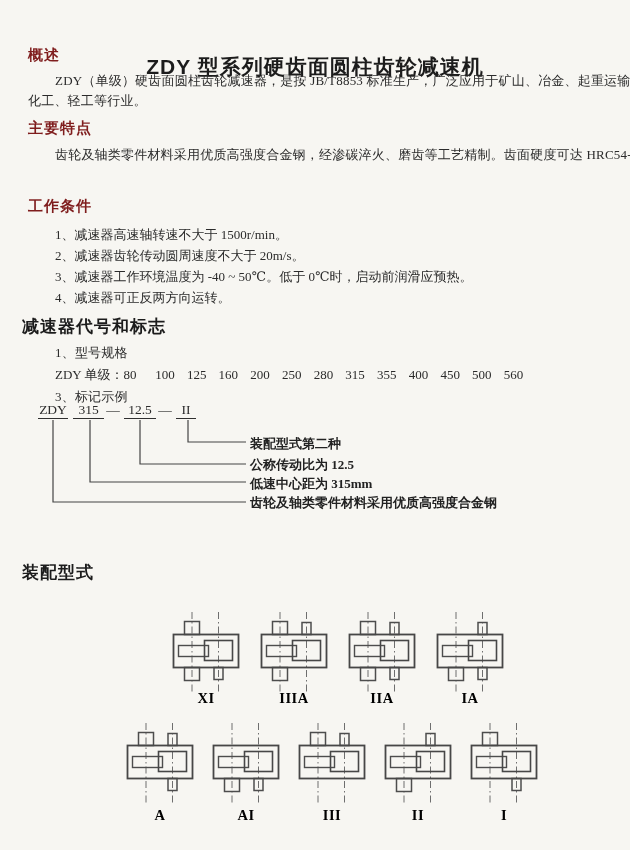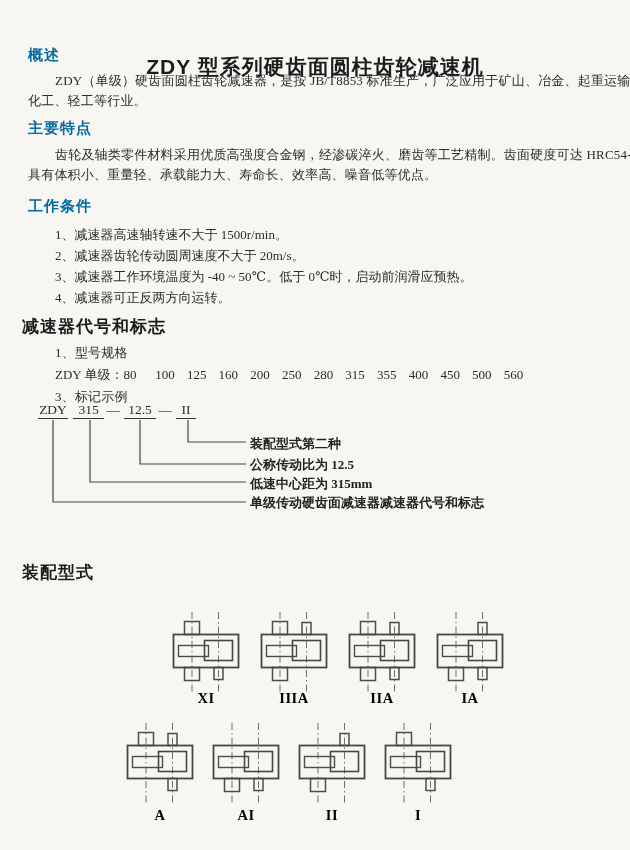--- a/index.html
+++ b/index.html
@@ -9,21 +9,21 @@
     font-family:"Liberation Serif","DejaVu Serif",serif;color:#2b2b2b;
   }
   .abs{position:absolute;white-space:nowrap;}
   .title{
     top:13px;left:0;width:630px;text-align:center;
     font-family:"Liberation Sans","DejaVu Sans",sans-serif;
     font-weight:bold;font-size:21px;letter-spacing:1px;color:#1c1c1c;margin-top:40px;
   }
   .h-small{
     font-family:"Liberation Sans","DejaVu Sans",sans-serif;
-    font-weight:bold;font-size:15px;color:#0369a1;left:28px;letter-spacing:1px;
+    font-weight:bold;font-size:15px;color:#7f1d1d;left:28px;letter-spacing:1px;
   }
   .h-large{
     font-family:"Liberation Sans","DejaVu Sans",sans-serif;
     font-weight:bold;font-size:17px;color:#1c1c1c;left:22px;letter-spacing:1px;
   }
   .body-line{font-size:13px;letter-spacing:0.2px;}
   .cond-list{left:55px;top:224px;font-size:13px;}
   .cond-list div{line-height:21px;}
   .sizes{left:55px;top:366px;font-size:13px;}
   .sizes .lbl{display:inline-block;}
@@ -69,21 +69,20 @@
 <div class="page">
 
   <div class="abs title">ZDY 型系列硬齿面圆柱齿轮减速机</div>
 
   <div class="abs h-small" style="top:46px;">概述</div>
   <div class="abs body-line" style="left:55px;top:72px;">ZDY（单级）硬齿面圆柱齿轮减速器，是按 JB/T8853 标准生产，广泛应用于矿山、冶金、起重运输、纺织</div>
   <div class="abs body-line" style="left:28px;top:92px;">化工、轻工等行业。</div>
 
   <div class="abs h-small" style="top:119px;">主要特点</div>
   <div class="abs body-line" style="left:55px;top:146px;">齿轮及轴类零件材料采用优质高强度合金钢，经渗碳淬火、磨齿等工艺精制。齿面硬度可达 HRC54-62，</div>
-  <div class="abs body-line" style="left:28px;top:166px;">具有体积小、重量轻、承载能力大、寿命长、效率高、噪音低等优点。</div>
 
   <div class="abs h-small" style="top:197px;">工作条件</div>
   <div class="abs cond-list">
       <div>1、减速器高速轴转速不大于 1500r/min。</div>
       <div>2、减速器齿轮传动圆周速度不大于 20m/s。</div>
       <div>3、减速器工作环境温度为 -40 ~ 50℃。低于 0℃时，启动前润滑应预热。</div>
       <div>4、减速器可正反两方向运转。</div>
     </div>
 
   <div class="abs h-large" style="top:315px;">减速器代号和标志</div>
@@ -103,21 +102,21 @@
   <div class="abs callouts">
     <svg width="630" height="125" viewBox="0 0 630 125">
       <path d="M188 20 V42 H246"></path>
       <path d="M140 20 V64 H246"></path>
       <path d="M90 20 V82 H246"></path>
       <path d="M53 20 V102 H246"></path>
     </svg>
     <div class="co-label co-0">装配型式第二种</div>
     <div class="co-label co-1">公称传动比为 12.5</div>
     <div class="co-label co-2">低速中心距为 315mm</div>
-    <div class="co-label co-3">单级传动硬齿面减速器减速器代号和标志</div>
+    <div class="co-label co-3">齿轮及轴类零件材料采用优质高强度合金钢</div>
   </div>
 
   <div class="abs h-large" style="top:561px;">装配型式</div>
   <div class="dia-row row1">
       <div class="dia">
         <svg width="96" height="92" viewBox="0 0 96 92">
           <line class="cl" x1="33" y1="6" x2="33" y2="86"></line>
           <line class="cl" x1="59.5" y1="6" x2="59.5" y2="86"></line>
           <rect class="st" x="25.5" y="15.5" width="15" height="13"></rect>
           <rect class="st" x="25.5" y="61.5" width="15" height="13"></rect>
@@ -192,20 +191,32 @@
           <rect class="bd" x="14.5" y="28.5" width="65" height="33"></rect>
           <rect class="in" x="19.5" y="39.5" width="30" height="11"></rect>
           <rect class="in2" x="45.5" y="34.5" width="28" height="20"></rect>
         </svg>
         <div class="dia-label">AI</div>
       </div>
       <div class="dia">
         <svg width="96" height="92" viewBox="0 0 96 92">
           <line class="cl" x1="33" y1="6" x2="33" y2="86"></line>
           <line class="cl" x1="59.5" y1="6" x2="59.5" y2="86"></line>
+          <rect class="st" x="25.5" y="15.5" width="15" height="13"></rect>
+          <rect class="st" x="55" y="16.5" width="9" height="12"></rect>
+          <rect class="bd" x="14.5" y="28.5" width="65" height="33"></rect>
+          <rect class="in" x="19.5" y="39.5" width="30" height="11"></rect>
+          <rect class="in2" x="45.5" y="34.5" width="28" height="20"></rect>
+        </svg>
+        <div class="dia-label">III</div>
+      </div>
+      <div class="dia">
+        <svg width="96" height="92" viewBox="0 0 96 92">
+          <line class="cl" x1="33" y1="6" x2="33" y2="86"></line>
+          <line class="cl" x1="59.5" y1="6" x2="59.5" y2="86"></line>
           <rect class="st" x="55" y="16.5" width="9" height="12"></rect>
           <rect class="st" x="25.5" y="61.5" width="15" height="13"></rect>
           <rect class="bd" x="14.5" y="28.5" width="65" height="33"></rect>
           <rect class="in" x="19.5" y="39.5" width="30" height="11"></rect>
           <rect class="in2" x="45.5" y="34.5" width="28" height="20"></rect>
         </svg>
         <div class="dia-label">II</div>
       </div>
       <div class="dia">
         <svg width="96" height="92" viewBox="0 0 96 92">

